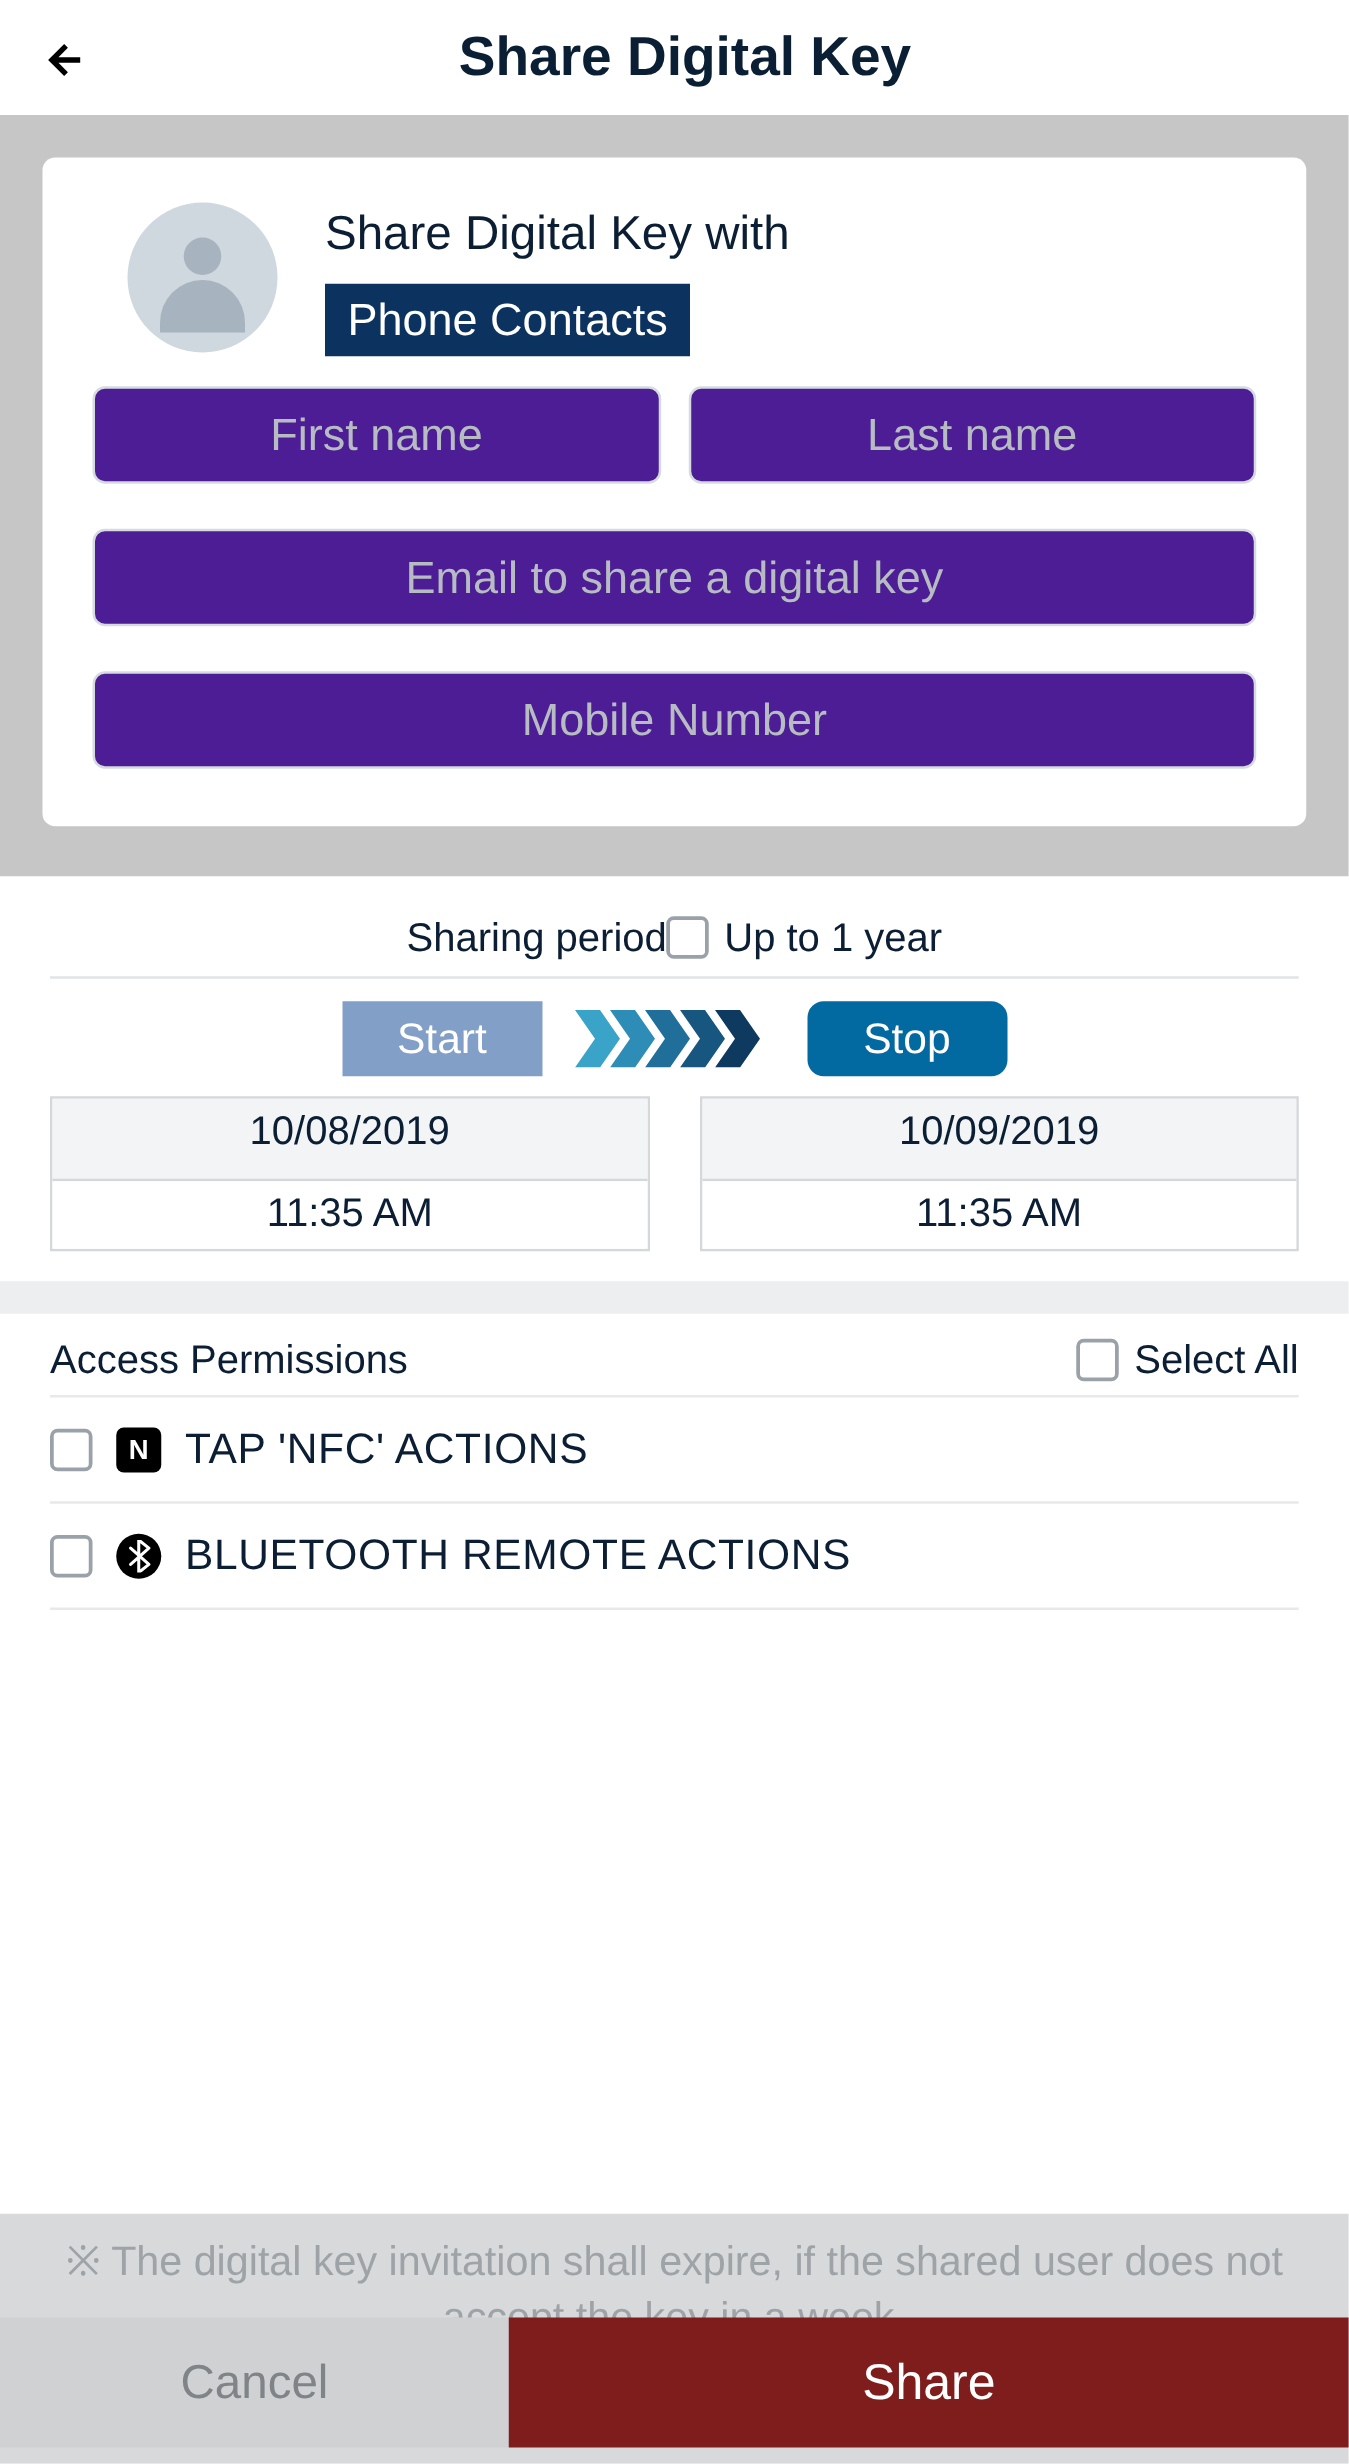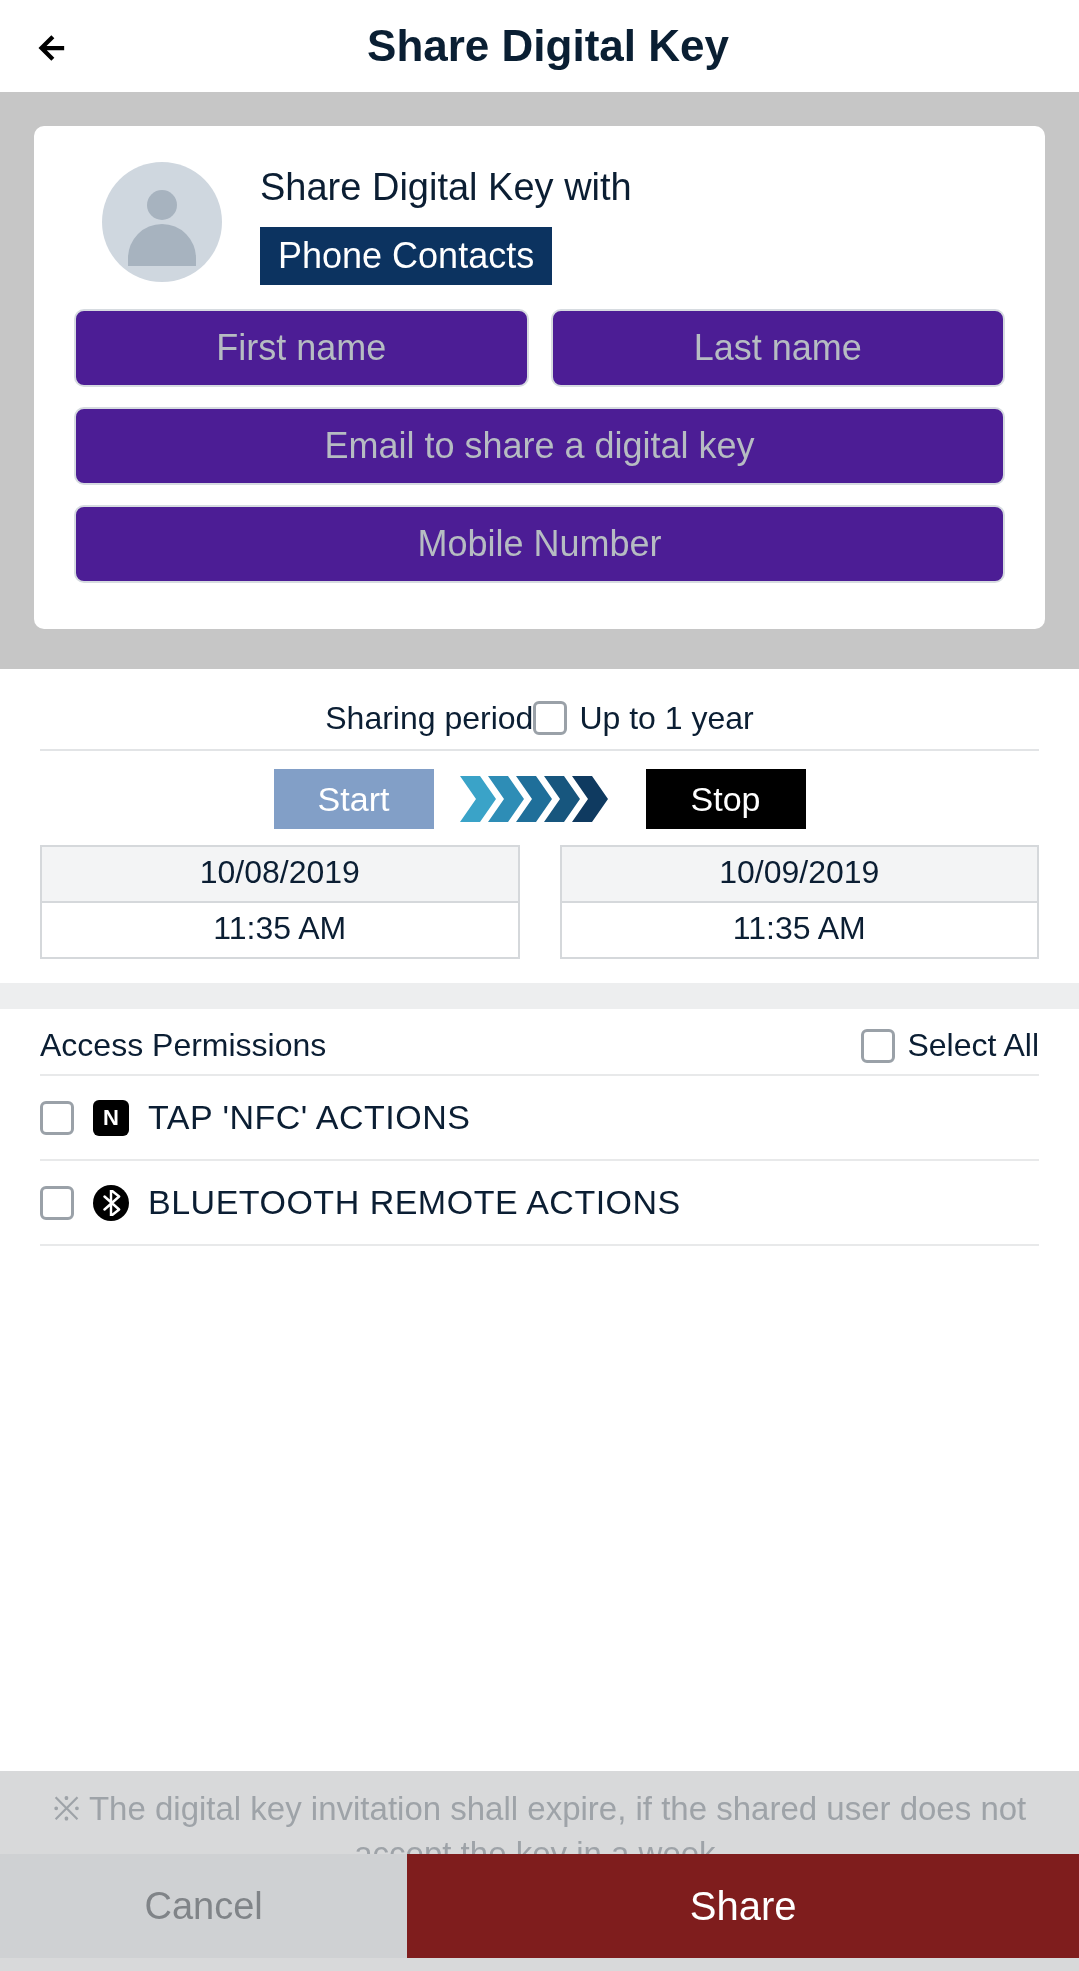--- a/index.html
+++ b/index.html
@@ -12,35 +12,35 @@
   .card { background:#fff; border-radius:10px; padding: 36px 40px 46px 40px; }
   .top-row { display:flex; align-items:flex-start; gap:38px; margin-left:28px; }
   .avatar { width:120px; height:120px; border-radius:60px; background:#cfd7df; position:relative; flex-shrink:0; }
   .avatar::before { content:""; position:absolute; width:30px; height:30px; background:#a7b3bf; border-radius:50%; left:45px; top:28px; }
   .avatar::after { content:""; position:absolute; width:68px; height:42px; background:#a7b3bf; border-top-left-radius:40px; border-top-right-radius:40px; left:26px; top:62px; }
   .share-with { font-size:38px; color:#0b1e33; font-weight:500; margin-top:4px; margin-bottom:18px; }
   .chip { display:inline-block; background:#0c3360; color:#fff; font-size:36px; padding:8px 18px; }
   .fields { margin-top:24px; }
   .row2 { display:flex; gap:22px; }
   .field { border:2px solid #d6dbe0; border-radius:10px; height:78px; font-size:36px; color:#b6bcc2; width:100%; text-align:center; line-height:74px; background:#4c1d95; }
-  .field-full { margin-top:20px; }
+  .field-full { margin-top:36px; }
   .section { padding: 18px 40px 0 40px; }
   .row-head { display:flex; align-items:center; justify-content:center; height:64px; border-bottom:2px solid #e2e4e6; }
   .row-head .lbl { font-size:32px; color:#0b1e33; }
   .chk-wrap { display:flex; align-items:center; gap:12px; }
   .chk { width:34px; height:34px; border:3px solid #9aa1a8; border-radius:6px; background:#fff; }
   .chk-lbl { font-size:32px; color:#0b1e33; }
   .period-row { display:flex; align-items:center; justify-content:center; gap:26px; margin-top:18px; }
   .btn-start { width:160px; height:60px; background:#829fc7; color:#fff; font-size:34px; display:flex; align-items:center; justify-content:center; }
-  .btn-stop  { width:160px; height:60px; background:#000000; color:#fff; font-size:34px; display:flex; align-items:center; justify-content:center; }
+  .btn-stop  { width:160px; height:60px; background:#0369a1; color:#fff; font-size:34px; display:flex; align-items:center; justify-content:center;border-radius:13px; }
   .chevs { display:flex; }
   .chevs svg { display:block; }
   .dt-row { display:flex; gap:40px; margin:16px 0 24px 0; }
   .dt-col { flex:1; border:2px solid #d5d8db; }
-  .dt-date { height:56px; background:#f3f4f5; border-bottom:2px solid #d5d8db; text-align:center; font-size:32px; line-height:50px; color:#0b1e33; }
+  .dt-date { height:66px; background:#f3f4f5; border-bottom:2px solid #d5d8db; text-align:center; font-size:32px; line-height:50px; color:#0b1e33; }
   .dt-time { height:54px; background:#fff; text-align:center; font-size:32px; line-height:50px; color:#0b1e33; }
   .gap-bar { height:26px; background:#edeeef; }
   .perm-head { display:flex; align-items:center; justify-content:space-between; padding: 18px 40px 10px 40px; }
   .perm-head .lbl { font-size:32px; color:#0b1e33; }
   .perm-item { display:flex; align-items:center; gap:18px; padding: 22px 40px; border-bottom:2px solid #e8e9ea; }
   .perm-item:first-of-type { border-top: none; }
   .perm-item .txt { font-size:34px; color:#0b1e33; letter-spacing:0.5px; }
   .icon-box { width:38px; height:38px; display:flex; align-items:center; justify-content:center; }
   .nfc-badge { width:36px; height:36px; background:#000; border-radius:6px; color:#fff; font-weight:700; font-size:22px; display:flex; align-items:center; justify-content:center; font-family: Arial, sans-serif; }
   .bt-badge { width:36px; height:36px; background:#000; border-radius:18px; color:#fff; display:flex; align-items:center; justify-content:center; }

